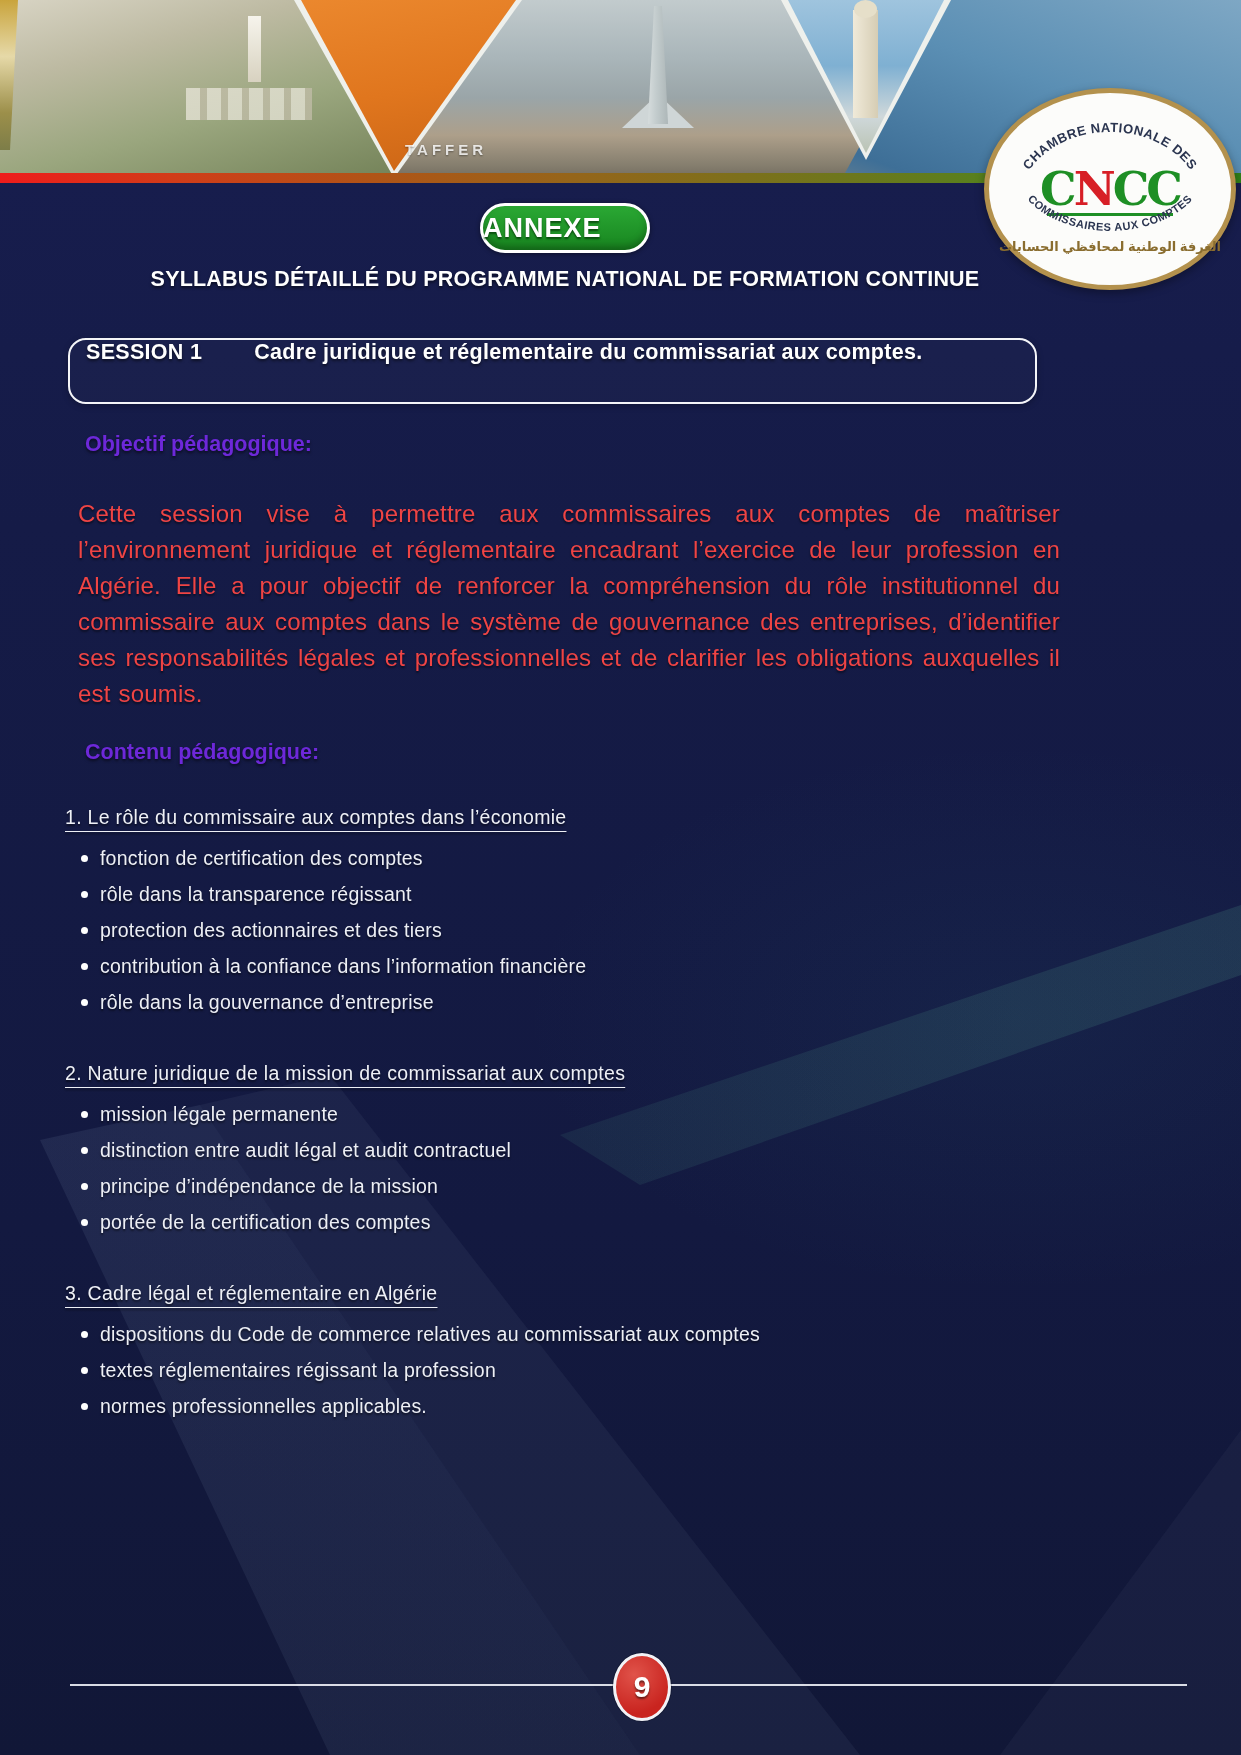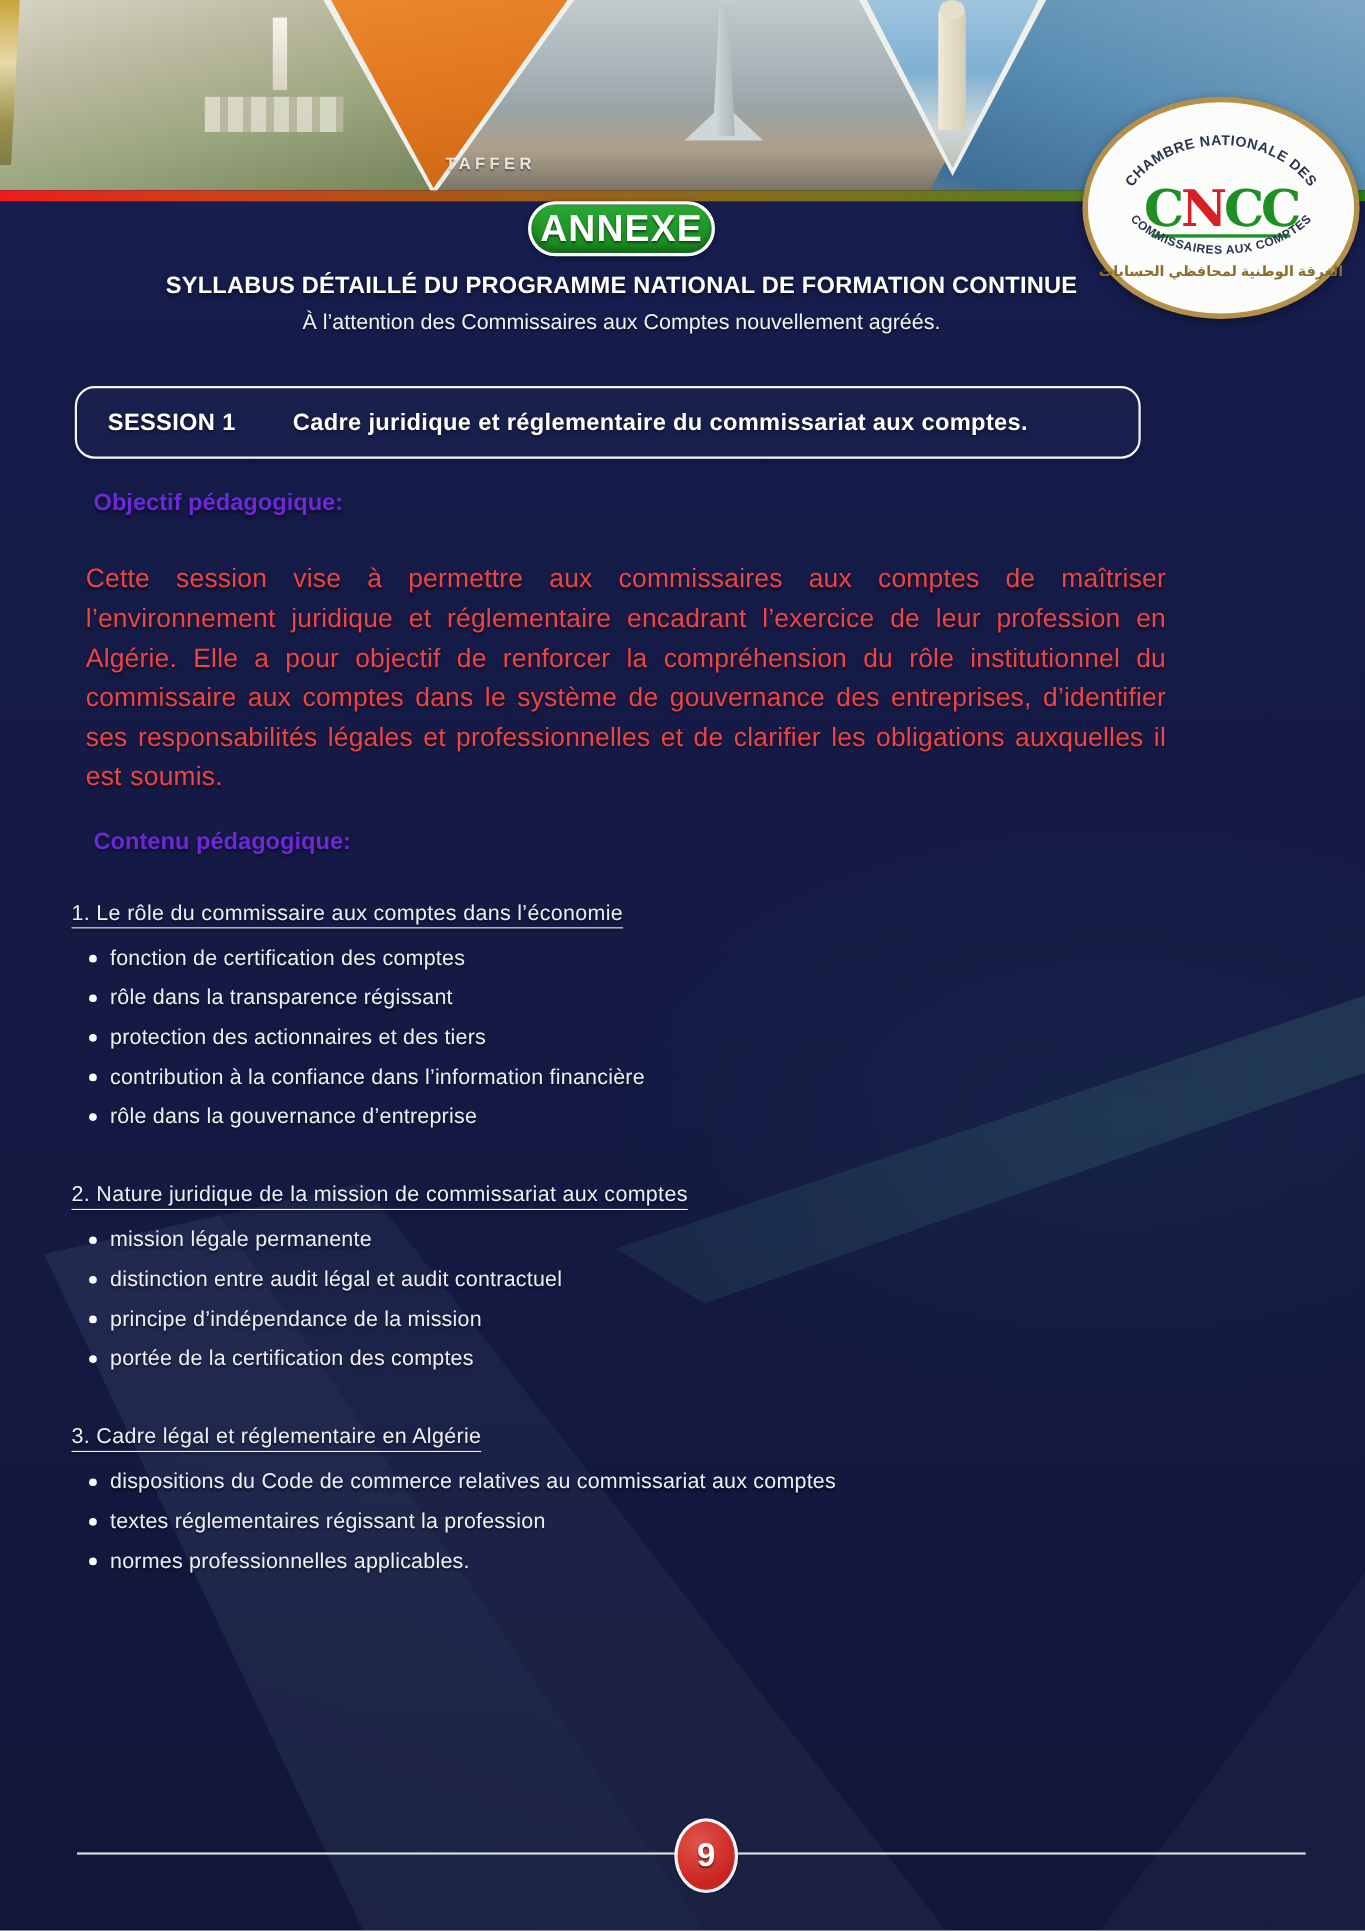--- a/index.html
+++ b/index.html
@@ -66,32 +66,32 @@
     font-family:"Liberation Sans","DejaVu Sans",sans-serif;}
   .arc-text.small{font-size:11px;}
   .cncc{font-size:46px;font-weight:bold;letter-spacing:-3px;
     font-family:"DejaVu Serif","Liberation Serif",serif;}
   .cncc .g{fill:var(--logo-green,#1e8f25);}
   .cncc .r{fill:var(--logo-red,#d71f26);}
   .arabic{font-size:13px;fill:#8a6d2f;font-weight:bold;}
 
   
   .content{position:absolute;left:65px;top:183px;width:1000px;z-index:5;}
-  .annexe{display:block;margin:0 auto 0;width:170px;height:50px;box-sizing:border-box;
+  .annexe{display:block;margin:20px auto 0;width:170px;height:50px;box-sizing:border-box;
     border-radius:26px;background:linear-gradient(180deg,#2aa834,var(--green,#18851f));
     border:3px solid #fff;box-shadow:0 1px 5px rgba(0,0,0,.45), inset 0 -4px 7px rgba(0,0,0,.25);
-    color:#fff;font-size:34px;font-weight:bold;letter-spacing:1px;text-align:center;line-height:45px;
+    color:#fff;font-size:27px;font-weight:bold;letter-spacing:1px;line-height:45px;
     text-shadow:0 2px 2px rgba(6,60,10,.8);}
   .main-title{margin-top:14px;text-align:center;font-size:21.5px;font-weight:bold;letter-spacing:.2px;
     color:#fff;text-shadow:0 2px 3px rgba(0,0,0,.55);}
   .subtitle{margin-top:10px;text-align:center;font-size:19.5px;color:#f0f2f7;
     text-shadow:0 2px 2px rgba(0,0,0,.5);}
   .session-box{margin:46px 0 0 3px;width:969px;height:66px;box-sizing:border-box;
-    border:2px solid #f4f5f8;border-radius:18px;display:flex;align-items:center;gap:52px;
-    padding:0 28px;background:rgba(255,255,255,0.02);box-shadow:0 2px 6px rgba(0,0,0,.25);}
+    border:2px solid #f4f5f8;border-radius:18px;display:flex;align-items:flex-start;gap:52px;
+    padding:0 16px;background:rgba(255,255,255,0.02);box-shadow:0 2px 6px rgba(0,0,0,.25);}
   .session-label,.session-title{font-size:21.5px;font-weight:bold;color:#fff;letter-spacing:.3px;
     text-shadow:0 2px 3px rgba(0,0,0,.55);white-space:nowrap;}
   .h-bold{font-size:21.5px;font-weight:bold;color:#6d28d9;margin:28px 0 0 20px;
     text-shadow:0 2px 3px rgba(0,0,0,.55);}
   .para{margin:39px 0 0 13px;width:982px;font-size:24px;line-height:36px;text-align:justify;
     color:#ef4444;letter-spacing:.2px;word-spacing:1px;text-shadow:0 2px 2px rgba(0,0,0,.5);}
   .h-contenu{margin-top:28px;}
   .topic{margin-top:48px;}
   .topic:first-child{margin-top:41px;}
   .topic-title{font-size:19.5px;color:#eef0f6;text-decoration:underline;
@@ -153,21 +153,20 @@
     <text class="arc-text small">
       <textPath href="#arcBot" startOffset="50%" text-anchor="middle">COMMISSAIRES AUX COMPTES</textPath>
     </text>
     <text class="arabic" x="121" y="158" text-anchor="middle">الغرفة الوطنية لمحافظي الحسابات</text>
   </svg>
 </div>
 
 <div class="content">
   <div class="annexe">ANNEXE</div>
   <div class="main-title">SYLLABUS DÉTAILLÉ DU PROGRAMME NATIONAL DE FORMATION CONTINUE</div>
-  <div class="subtitle">À l’attention des Commissaires aux Comptes nouvellement agréés.</div>
 
   <div class="session-box">
     <span class="session-label">SESSION 1</span>
     <span class="session-title">Cadre juridique et réglementaire du commissariat aux comptes.</span>
   </div>
 
   <div class="h-bold">Objectif pédagogique:</div>
   <div class="para">Cette session vise à permettre aux commissaires aux comptes de maîtriser l’environnement juridique et réglementaire encadrant l’exercice de leur profession en Algérie. Elle a pour objectif de renforcer la compréhension du rôle institutionnel du commissaire aux comptes dans le système de gouvernance des entreprises, d’identifier ses responsabilités légales et professionnelles et de clarifier les obligations auxquelles il est soumis.</div>
 
   <div class="h-bold h-contenu">Contenu pédagogique:</div>

